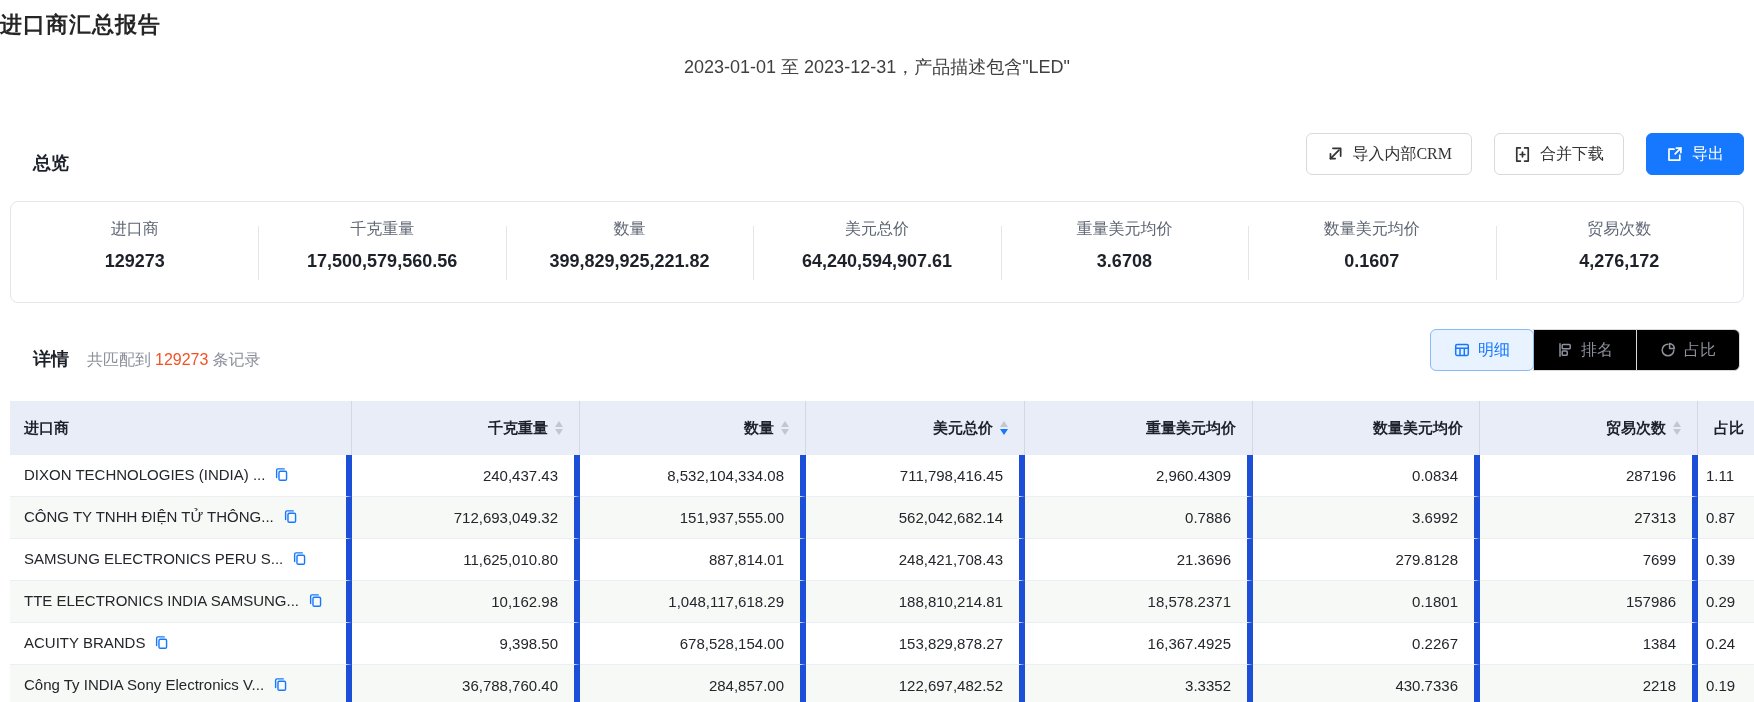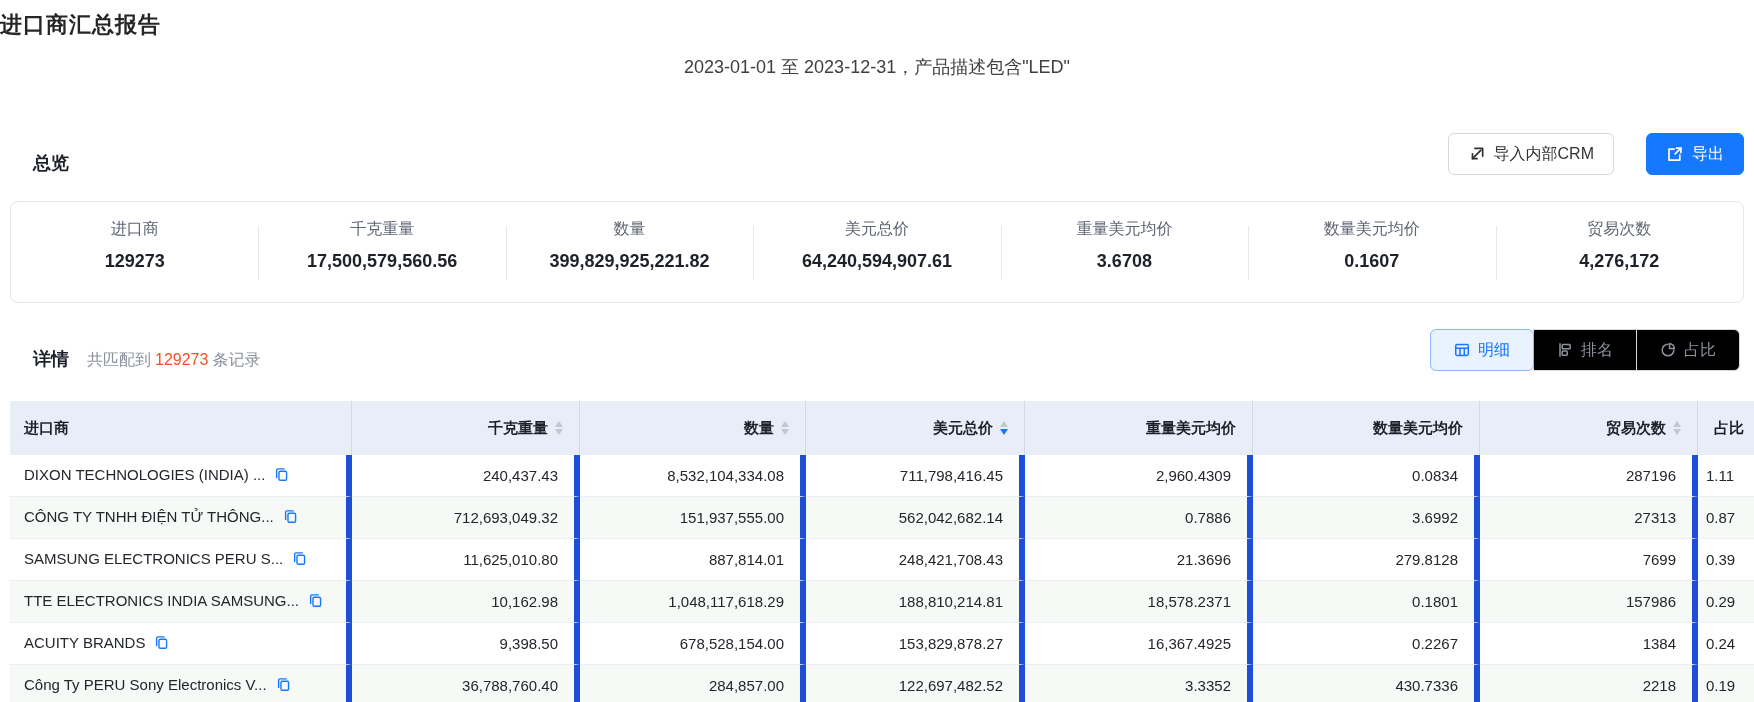--- a/index.html
+++ b/index.html
@@ -9,21 +9,21 @@
     font-family:"Liberation Sans","DejaVu Sans",sans-serif;
     color:#1d2129;
     position:relative;
   }
   
   .page-title { font-size:22px; font-weight:bold; padding-top:10px; color:#262626; letter-spacing:1px;}
   .page-subtitle { text-align:center; font-size:18px; color:#404040; margin-top:15px; }
   
   .section-row { display:flex; align-items:flex-end; justify-content:space-between; margin:54px 10px 0 10px; height:42px; }
   .section-title { font-size:18px; font-weight:bold; color:#1d2129; margin-left:23px; }
-  .btn-group { display:flex; gap:32px; }
+  .btn-group { display:flex; gap:22px;font-family:Liberation Serif, serif; }
   .btn {
     display:inline-flex; align-items:center; gap:9px; height:42px; padding:0 19px;
     background:#fff; border:1px solid #d9d9d9; border-radius:6px;
     font-size:16px; color:#333; cursor:pointer; font-family:inherit;
   }
   .btn svg { display:block; }
   .btn.primary { background:#1677ff; border-color:#1677ff; color:#fff; }
   
   .stats-card {
     margin:26px 10px 0 10px; height:102px; border:1px solid #e5e6eb; border-radius:8px;
@@ -89,20 +89,31 @@
   <div class="btn-group">
     <button class="btn">
       <span>
           <svg width="17" height="17" viewBox="0 0 16 16" fill="none" stroke="currentColor" stroke-width="1.6" stroke-linecap="round" stroke-linejoin="round">
             <path d="M6.5 2.2h7.3v7.3"></path>
             <path d="M12.2 3.8 4.2 11.8"></path>
             <path d="M4.2 7.4v4.4h4.4"></path>
           </svg>
         </span>
       <span>导入内部CRM</span>
+    </button>
+    <button class="btn">
+      <span>
+          <svg width="17" height="17" viewBox="0 0 16 16" fill="none" stroke="currentColor" stroke-width="1.6" stroke-linecap="round" stroke-linejoin="round">
+            <path d="M6 1.8H2.6v12.4H6"></path>
+            <path d="M10 1.8h3.4v12.4H10"></path>
+            <path d="M8 5.8v4.4"></path>
+            <path d="M5.8 8h4.4"></path>
+          </svg>
+        </span>
+      <span>合并下载</span>
     </button>
     <button class="btn primary">
       <span>
           <svg width="17" height="17" viewBox="0 0 16 16" fill="none" stroke="currentColor" stroke-width="1.6" stroke-linecap="round" stroke-linejoin="round">
             <path d="M7.5 3H2.8v10.2H13V8.5"></path>
             <path d="M9.8 2H14v4.2"></path>
             <path d="M14 2 8.6 7.4"></path>
           </svg>
         </span>
       <span>导出</span>
@@ -296,21 +307,21 @@
               </svg></span></td>
           <td class="num">9,398.50</td>
           <td class="num">678,528,154.00</td>
           <td class="num">153,829,878.27</td>
           <td class="num">16,367.4925</td>
           <td class="num">0.2267</td>
           <td class="num">1384</td>
           <td class="share">0.24</td>
         </tr>
         <tr>
-          <td class="importer"><span>Công Ty PERU Sony Electronics V...</span><span class="copy"><svg width="15" height="15" viewBox="0 0 16 16" fill="none" stroke="#1677ff" stroke-width="1.5" stroke-linecap="round" stroke-linejoin="round">
+          <td class="importer"><span>Công Ty INDIA Sony Electronics V...</span><span class="copy"><svg width="15" height="15" viewBox="0 0 16 16" fill="none" stroke="#1677ff" stroke-width="1.5" stroke-linecap="round" stroke-linejoin="round">
                 <rect x="5.3" y="4.6" width="8.1" height="9.6" rx="1.4"></rect>
                 <path d="M10.9 2H4.3A1.5 1.5 0 0 0 2.8 3.5v7.7"></path>
               </svg></span></td>
           <td class="num">36,788,760.40</td>
           <td class="num">284,857.00</td>
           <td class="num">122,697,482.52</td>
           <td class="num">3.3352</td>
           <td class="num">430.7336</td>
           <td class="num">2218</td>
           <td class="share">0.19</td>

